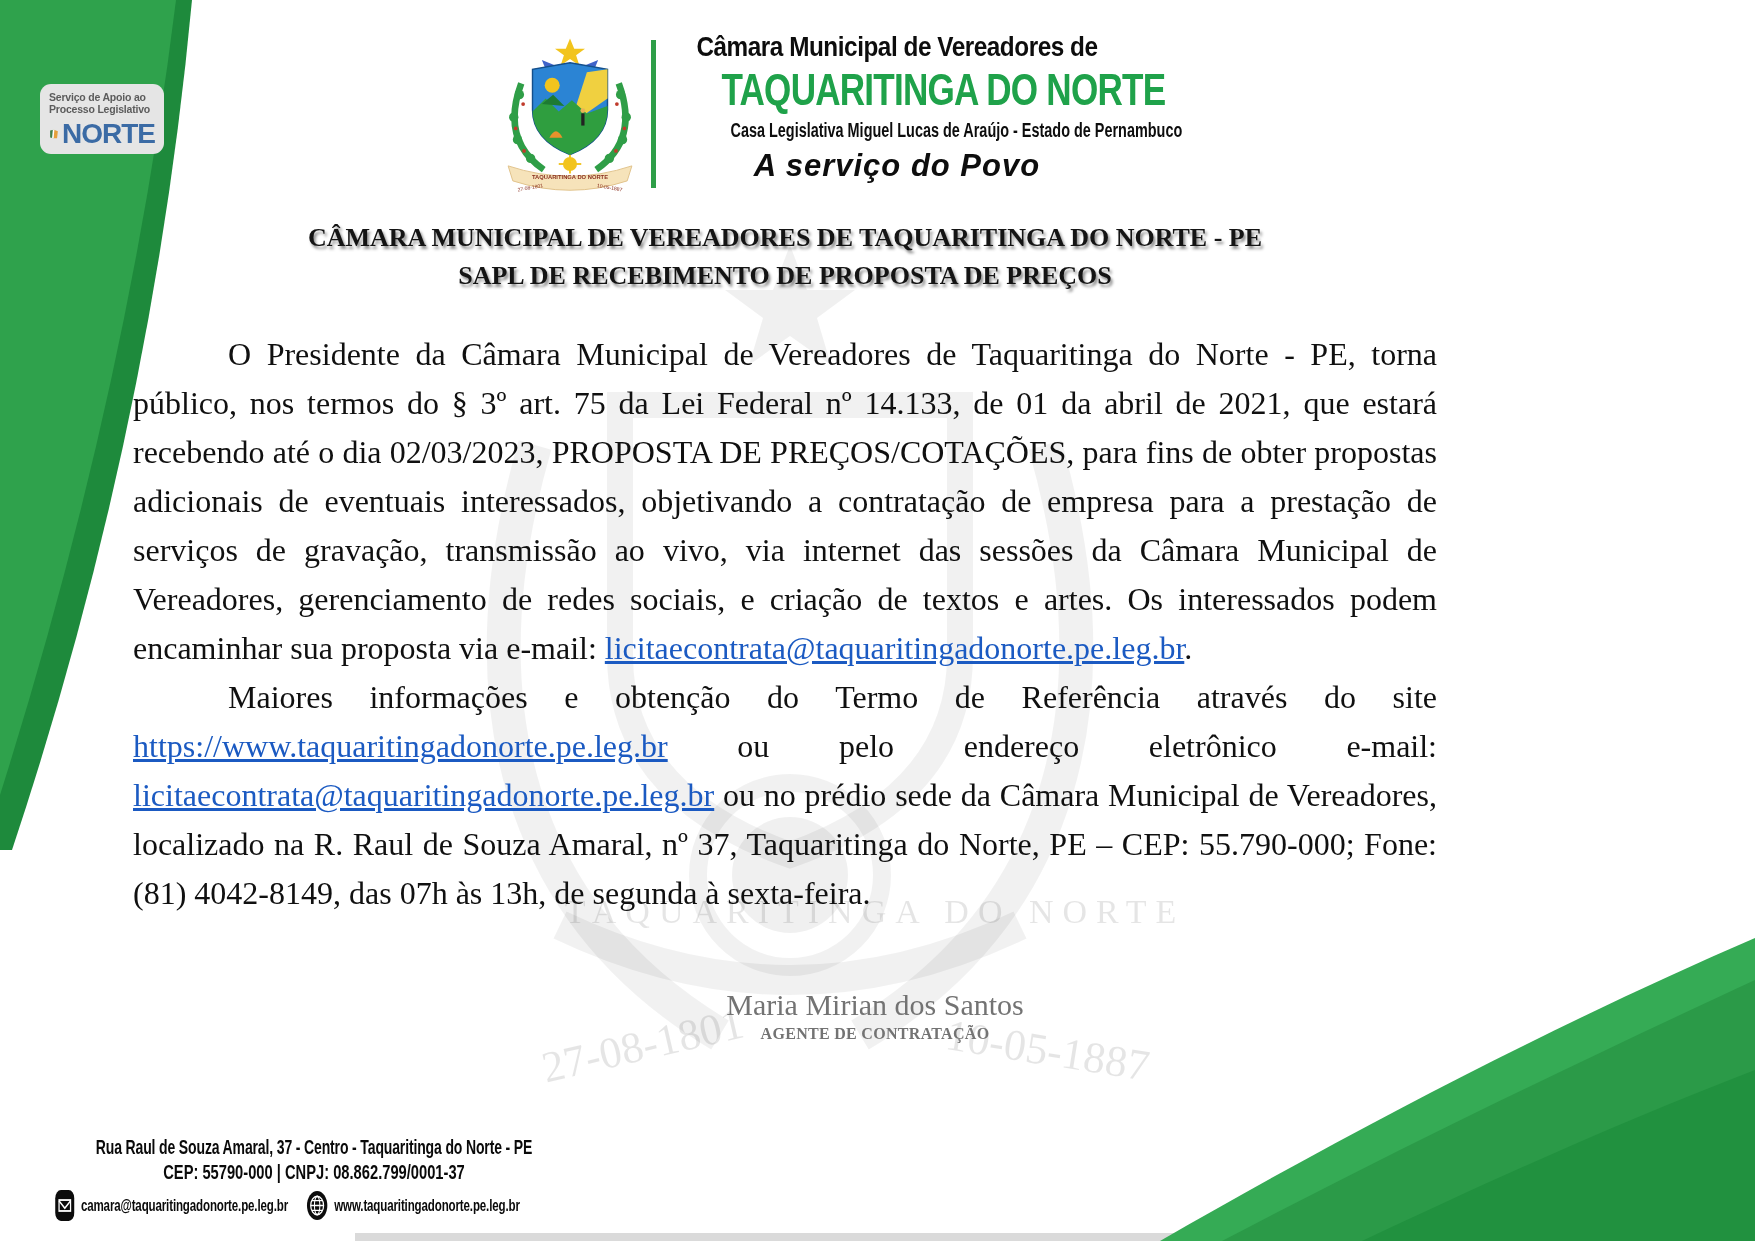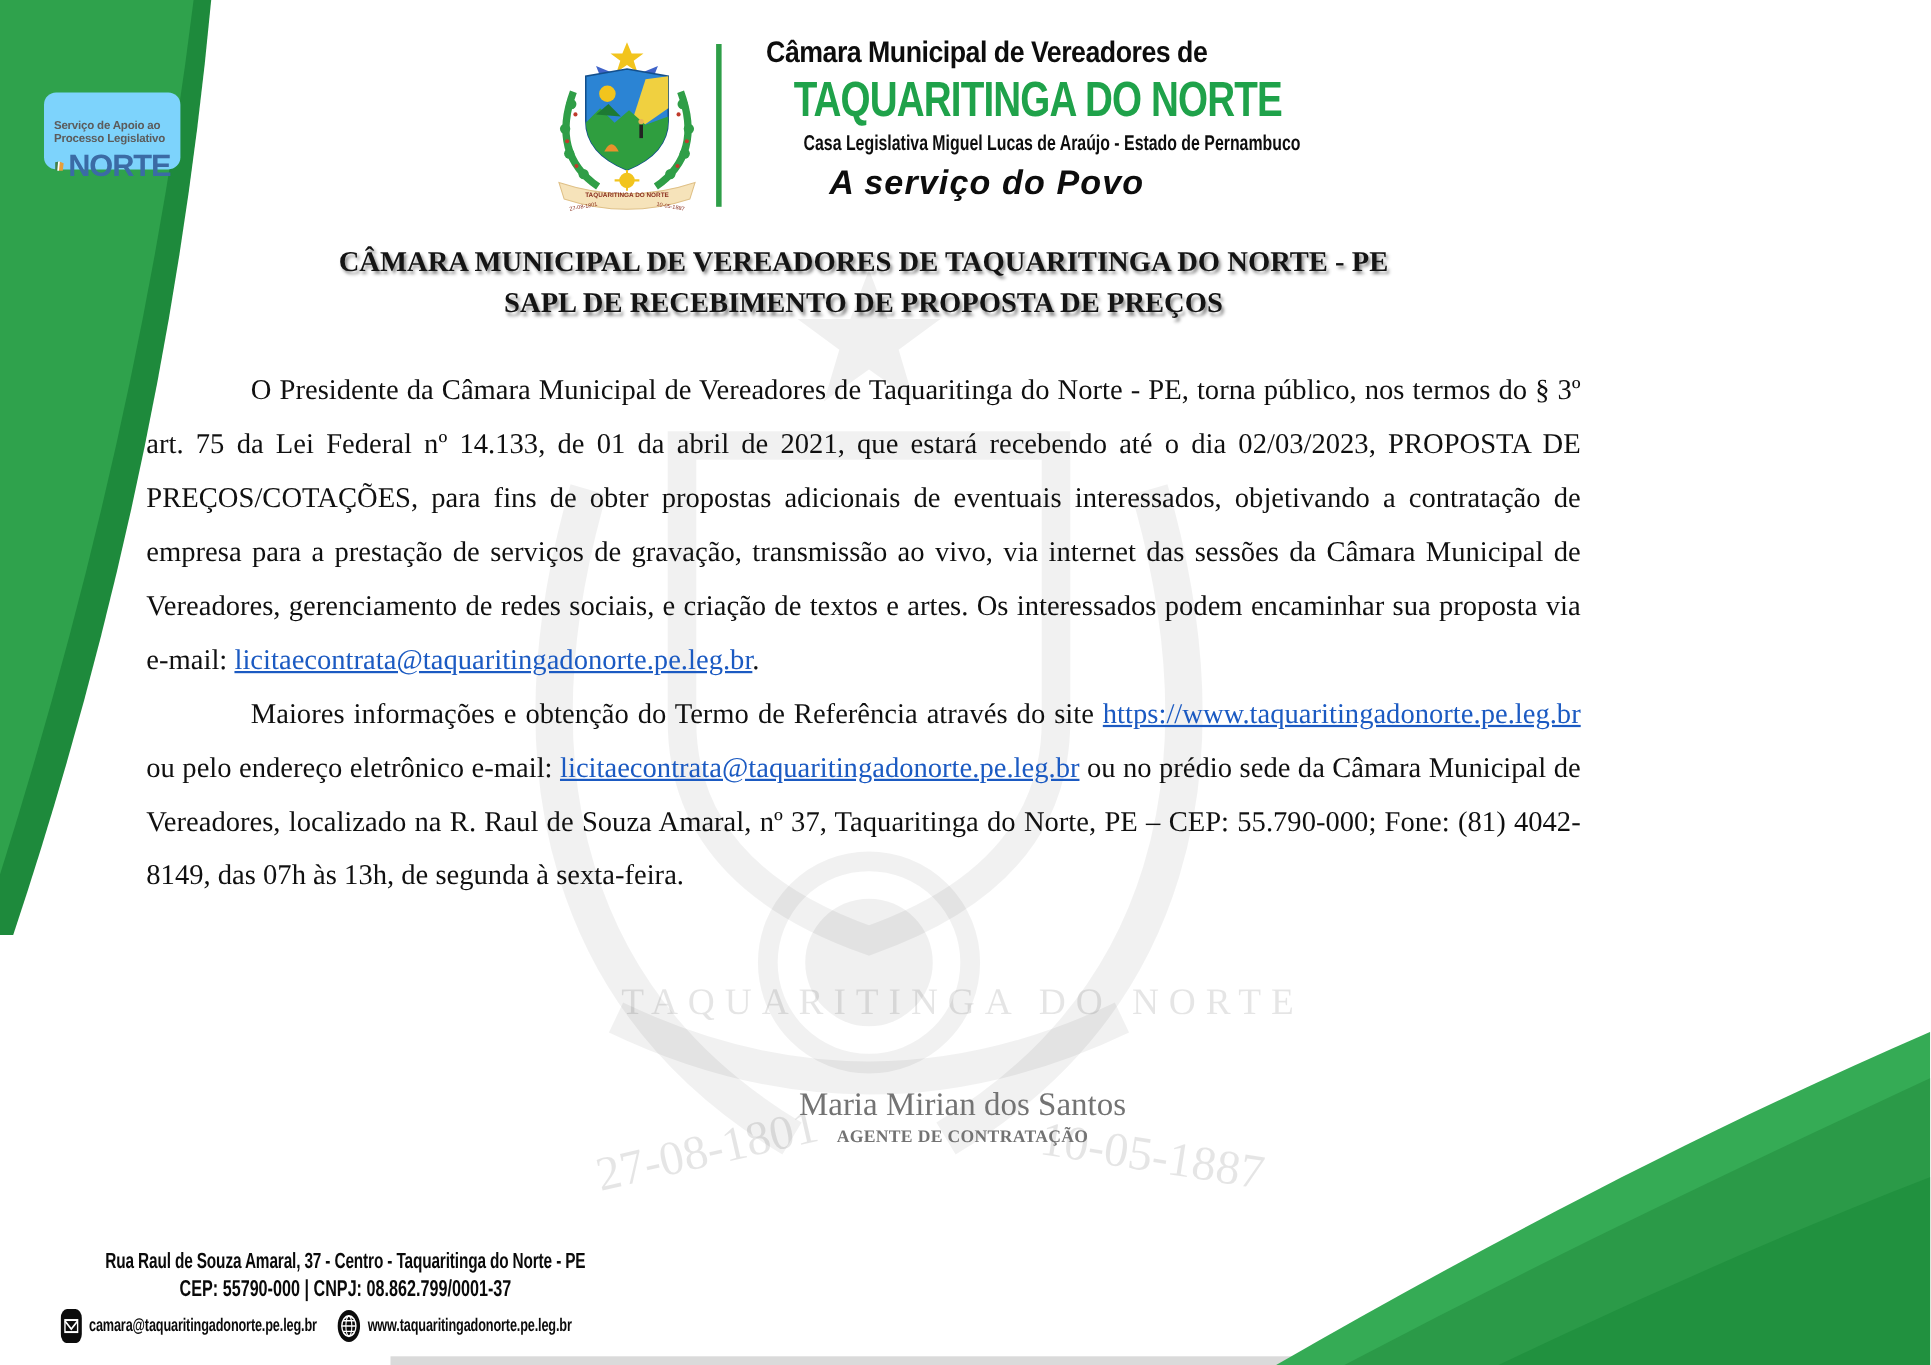--- a/index.html
+++ b/index.html
@@ -6,22 +6,22 @@
   .page{position:relative;width:1755px;height:1241px;background:#fff;overflow:hidden;
         font-family:"Liberation Sans",sans-serif;}
   .abs{position:absolute;}
 
   
   .corner-tl{left:0;top:0;}
   .corner-br{left:1050px;top:920px;}
   .bottom-edge{left:355px;top:1233px;width:1400px;height:8px;background:#dadada;}
 
   
-  .sapl-card{left:40px;top:84px;width:124px;height:70px;background:#7dd3fc;border-radius:11px;
-             padding:24px 9px;box-sizing:border-box;z-index:3;}
+  .sapl-card{left:40px;top:84px;width:124px;height:70px;background:#e5e5e5;border-radius:11px;
+             padding:7px 9px;box-sizing:border-box;z-index:3;}
   .sapl-service{font-size:10.5px;line-height:1.18;color:#5c5c5c;font-weight:bold;letter-spacing:-.2px;}
   .sapl-row{display:flex;align-items:center;margin-top:2px;}
   .sapl-name{font-size:28px;font-weight:bold;color:#3b6ba5;letter-spacing:-1px;margin-left:3px;}
 
   
   .crest{left:495px;top:34px;z-index:2;}
   .lh-divider{left:651px;top:40px;width:5px;height:148px;background:#2e9e48;}
   .lh-text{left:672px;top:32px;width:450px;text-align:center;color:#0d0d0d;}
   .lh-org{font-size:27px;font-weight:800;letter-spacing:-.5px;white-space:nowrap;
           transform:scaleX(.9);transform-origin:center top;}
@@ -37,21 +37,21 @@
   .wm-text{z-index:0;color:rgba(0,0,0,0.10);font-family:"Liberation Serif",serif;}
   .wm-city{left:223px;top:893px;width:1304px;text-align:center;font-size:34px;letter-spacing:9px;}
   .wm-date-l{left:540px;top:1020px;font-size:44px;transform:rotate(-13deg);}
   .wm-date-r{left:945px;top:1025px;font-size:44px;transform:rotate(9deg);}
 
   
   .doc-title{left:133px;top:219px;width:1304px;text-align:center;z-index:1;
              font-family:"Liberation Serif",serif;font-weight:bold;font-size:26px;line-height:38px;
              color:#141414;text-shadow:2px 3px 3px rgba(0,0,0,.45);}
   .doc-body{left:133px;top:330px;width:1304px;z-index:1;
-            font-family:"Liberation Serif",serif;font-size:26px;line-height:49px;color:#101010;}
+            font-family:"Liberation Serif",serif;font-size:32px;line-height:49px;color:#101010;}
   .doc-body p{margin:0;text-indent:95px;text-align:justify;}
   .doc-body p.date-line{text-indent:130px;text-align:left;}
   a.doc-link{color:#1b5ac2;text-decoration:underline;}
 
   .signature{left:223px;top:988px;width:1304px;text-align:center;z-index:1;
              font-family:"Liberation Serif",serif;color:#737373;}
   .sig-name{font-size:30px;}
   .sig-role{font-size:16px;font-weight:bold;letter-spacing:.3px;margin-top:3px;}
 
   

